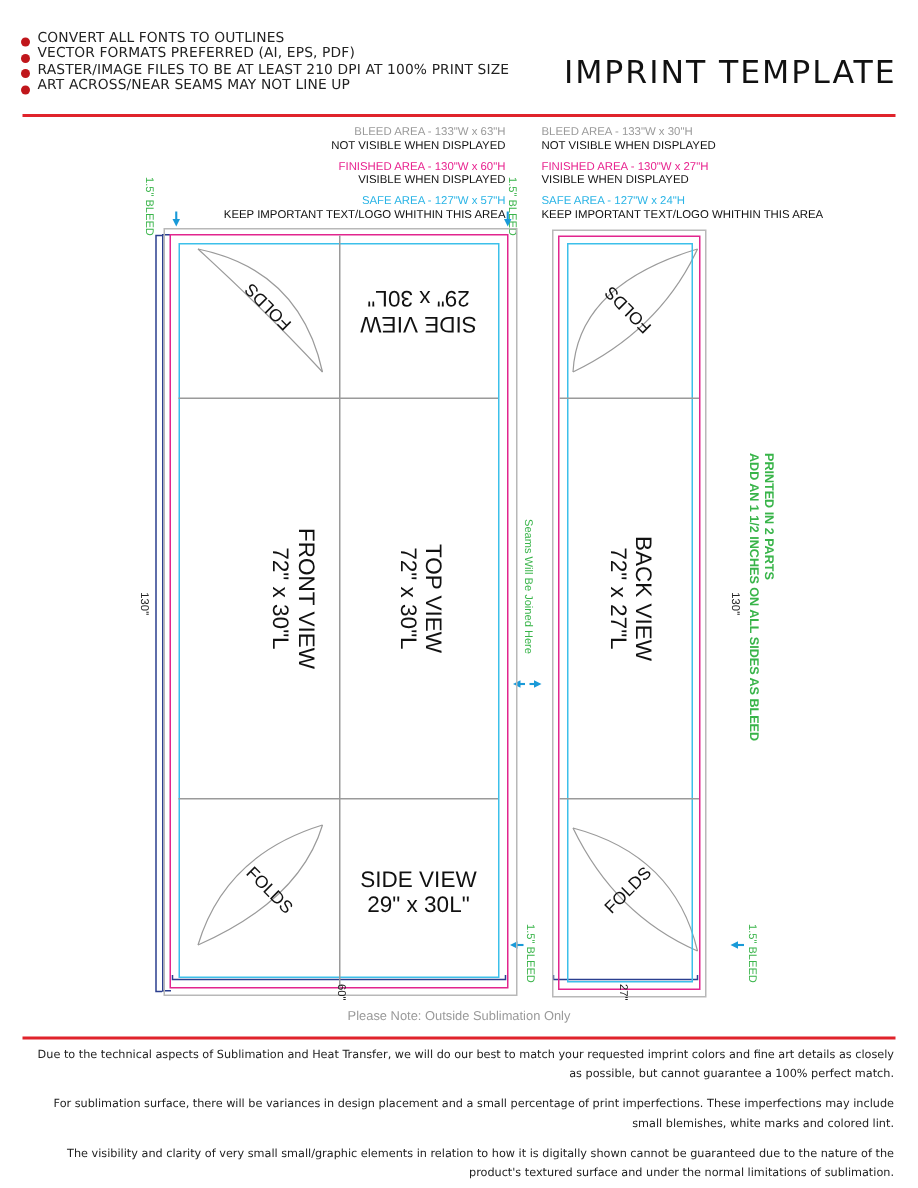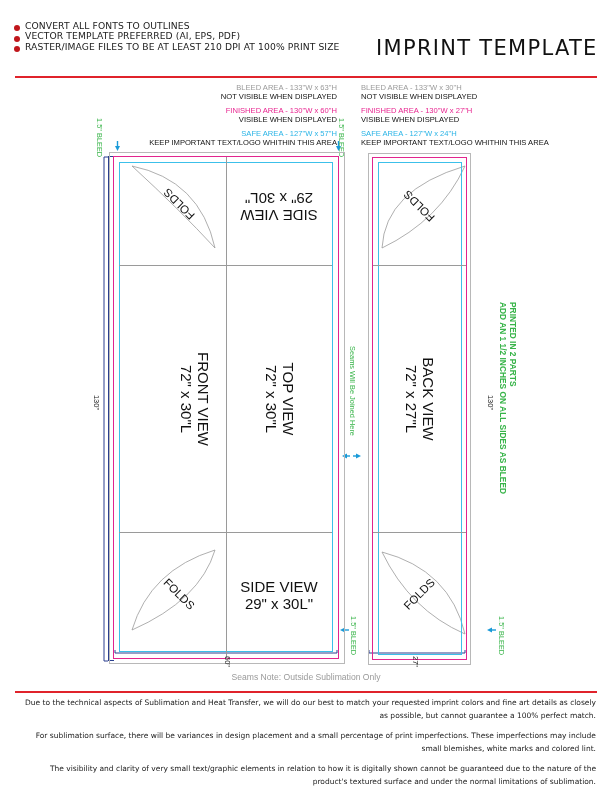--- a/index.html
+++ b/index.html
@@ -35,25 +35,29 @@
 </head>
 <body>
 
 <div class="abs notes">
   <div class="note-row">
       <span class="bullet"></span>
       <span>CONVERT ALL FONTS TO OUTLINES</span>
     </div>
   <div class="note-row">
       <span class="bullet"></span>
-      <span>VECTOR TEMPLATE PREFERRED (AI, EPS, PDF)</span>
+      <span>VECTOR FORMATS PREFERRED (AI, EPS, PDF)</span>
     </div>
   <div class="note-row">
       <span class="bullet"></span>
       <span>RASTER/IMAGE FILES TO BE AT LEAST 210 DPI AT 100% PRINT SIZE</span>
+    </div>
+  <div class="note-row">
+      <span class="bullet"></span>
+      <span>ART ACROSS/NEAR SEAMS MAY NOT LINE UP</span>
     </div>
 </div>
 <div class="abs title">IMPRINT TEMPLATE</div>
 <div class="abs redline" style="left:15px; top:76px; width:582px;"></div>
 
 <div class="abs lbl r" style="right:275px; top:84px;">
   <div class="gray">BLEED AREA - 133"W x 63"H</div>
   <div>NOT VISIBLE WHEN DISPLAYED</div>
   <div class="pink" style="margin-top:6px;">FINISHED AREA - 130"W x 60"H</div>
   <div>VISIBLE WHEN DISPLAYED</div>
@@ -160,17 +164,17 @@
 <div class="side-note" style="left:506px; top:616px; transform:rotate(90deg); transform-origin:left top;">1.5" BLEED</div>
 
 <div class="dim" style="left:483px; top:398px; transform:rotate(90deg);">130"</div>
 <div class="dim" style="left:410px; top:657px; transform:rotate(90deg);">27"</div>
 
 <div class="green-bold" style="left:518px; top:302px; transform:rotate(90deg); transform-origin:left top;">
   <div>PRINTED IN 2 PARTS</div>
   <div>ADD AN 1 1/2 INCHES ON ALL SIDES AS BLEED</div>
 </div>
 
-<div class="abs please">Seams Note: Outside Sublimation Only</div>
+<div class="abs please">Please Note: Outside Sublimation Only</div>
 <div class="abs redline" style="left:15px; top:691px; width:582px;"></div>
 <div class="abs disclaimer" style="top:697px;">Due to the technical aspects of Sublimation and Heat Transfer, we will do our best to match your requested imprint colors and fine art details as closely as possible, but cannot guarantee a 100% perfect match.</div>
 <div class="abs disclaimer" style="top:730px;">For sublimation surface, there will be variances in design placement and a small percentage of print imperfections. These imperfections may include small blemishes, white marks and colored lint.</div>
-<div class="abs disclaimer" style="top:763px;">The visibility and clarity of very small text/graphic elements in relation to how it is digitally shown cannot be guaranteed due to the nature of the product's textured surface and under the normal limitations of sublimation.</div>
+<div class="abs disclaimer" style="top:763px;">The visibility and clarity of very small small/graphic elements in relation to how it is digitally shown cannot be guaranteed due to the nature of the product's textured surface and under the normal limitations of sublimation.</div>
 
 </body></html>

